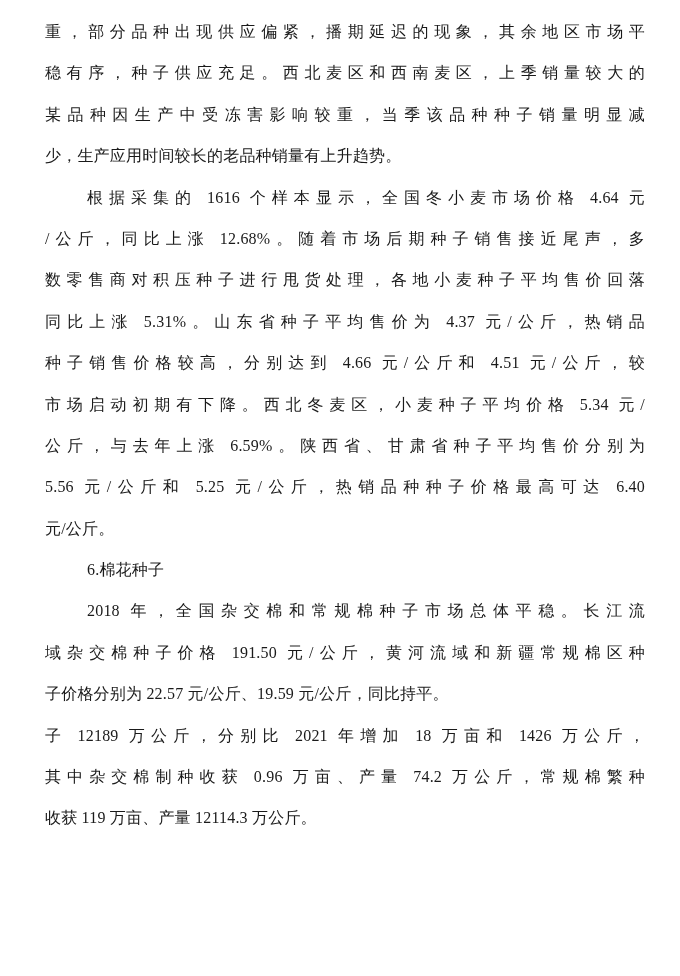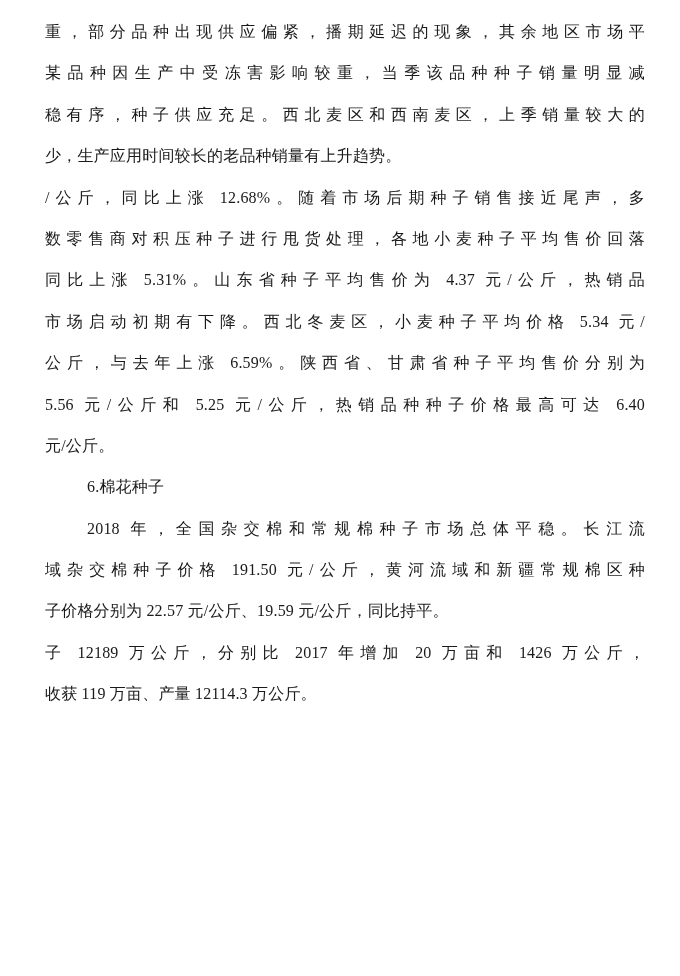--- a/index.html
+++ b/index.html
@@ -39,29 +39,32 @@
   .line.heading {
     font-weight: normal;
     text-align-last: left;
   }
 </style>
 </head>
 <body>
 
 <div class="page">
   <div class="line">重，部分品种出现供应偏紧，播期延迟的现象，其余地区市场平</div>
+  <div class="line">稳有序，种子供应充足。西北麦区和西南麦区，上季销量较大的</div>
   <div class="line">某品种因生产中受冻害影响较重，当季该品种种子销量明显减</div>
-  <div class="line">稳有序，种子供应充足。西北麦区和西南麦区，上季销量较大的</div>
   <div class="line end">少，生产应用时间较长的老品种销量有上升趋势。</div>
+  <div class="line indent">根据采集的 1616 个样本显示，全国冬小麦市场价格 4.64 元</div>
   <div class="line">/公斤，同比上涨 12.68%。随着市场后期种子销售接近尾声，多</div>
   <div class="line">数零售商对积压种子进行甩货处理，各地小麦种子平均售价回落</div>
   <div class="line">同比上涨 5.31%。山东省种子平均售价为 4.37 元/公斤，热销品</div>
+  <div class="line">种子销售价格较高，分别达到 4.66 元/公斤和 4.51 元/公斤，较</div>
   <div class="line">市场启动初期有下降。西北冬麦区，小麦种子平均价格 5.34 元/</div>
   <div class="line">公斤，与去年上涨 6.59%。陕西省、甘肃省种子平均售价分别为</div>
   <div class="line">5.56 元/公斤和 5.25 元/公斤，热销品种种子价格最高可达 6.40</div>
   <div class="line end">元/公斤。</div>
   <div class="line heading indent">6.棉花种子</div>
   <div class="line indent">2018 年，全国杂交棉和常规棉种子市场总体平稳。长江流</div>
   <div class="line">域杂交棉种子价格 191.50 元/公斤，黄河流域和新疆常规棉区种</div>
   <div class="line end">子价格分别为 22.57 元/公斤、19.59 元/公斤，同比持平。</div>
-  <div class="line">子 12189 万公斤，分别比 2017 年增加 20 万亩和 1426 万公斤，</div>
+  <div class="line">子 12189 万公斤，分别比 2021 年增加 18 万亩和 1426 万公斤，</div>
+  <div class="line">其中杂交棉制种收获 0.96 万亩、产量 74.2 万公斤，常规棉繁种</div>
   <div class="line end">收获 119 万亩、产量 12114.3 万公斤。</div>
 </div>
 
 </body></html>

